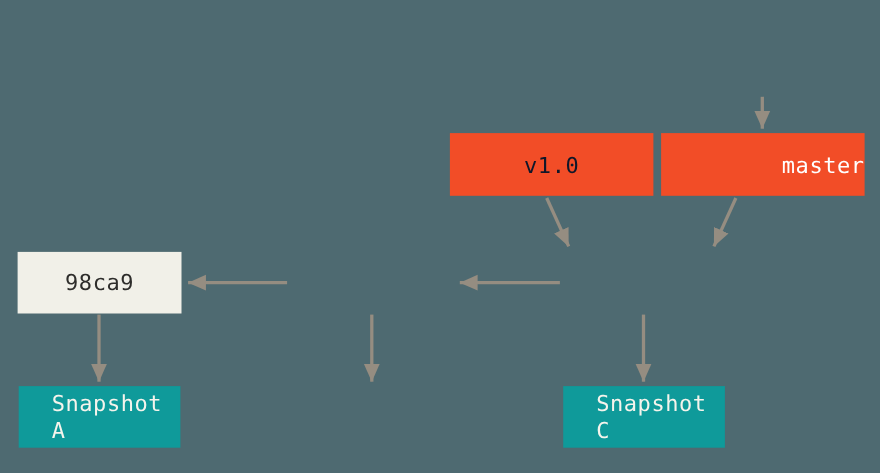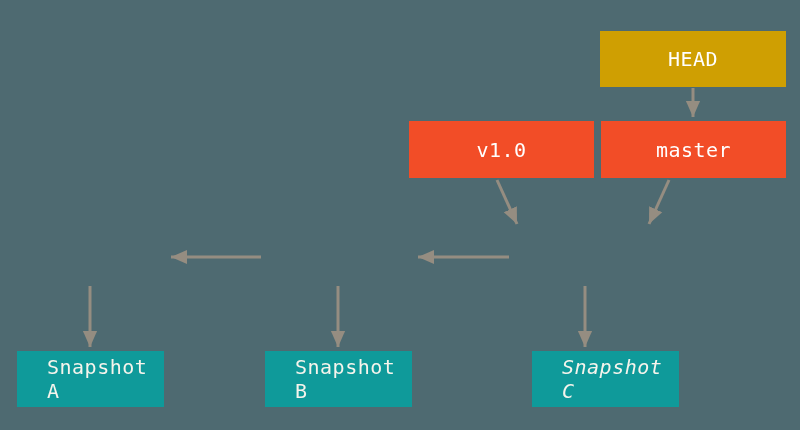--- a/index.html
+++ b/index.html
@@ -23,30 +23,30 @@
   .box {
     position: absolute;
     display: flex;
     align-items: center;
     justify-content: center;
     font-size: 20px;
     letter-spacing: 0.5px;
     box-sizing: border-box;
   }
   .head-box    { left: 600px; top: 31px;  width: 186px; height: 56px; background: #cf9f02; color: #ffffff; }
-  .branch-box  { left: 601px; top: 121px; width: 185px; height: 57px; background: #f24d27; color: #ffffff; }
-  .tag-box     { left: 409px; top: 121px; width: 185px; height: 57px; background: #f24d27; color: #ffffff; }
+  .branch-box  { left: 601px; top: 121px; width: 185px; height: 57px; background: #f24d27; color: #ffffff; justify-content: flex-end; }
+  .tag-box     { left: 409px; top: 121px; width: 185px; height: 57px; background: #f24d27; color: #0f172a; }
   .commit-box  { background: #f1f0e8; color: #2e2d2b; width: 149px; height: 56px; top: 229px; }
   #commit-98ca9 { left: 16px;  }
   #commit-34ac2 { left: 263px; }
   #commit-f30ab { left: 511px; }
   .snapshot-box { background: #0f9a9a; color: #f5f4ec; width: 147px; height: 56px; top: 351px; padding-left: 30px; }
   #snapshot-a { left: 17px;  }
   #snapshot-b { left: 265px; }
-  #snapshot-c { left: 532px; font-style: italic; }
+  #snapshot-c { left: 512px; }
   .edge {
     stroke: #958d81;
     stroke-width: 3;
     fill: none;
   }
 </style>
 </head>
 <body>
 
 <div id="canvas">
@@ -60,40 +60,37 @@
     <line class="edge" x1="693" y1="88" x2="693" y2="117" marker-end="url(#arrowhead)"></line>
     <line class="edge" x1="497" y1="180" x2="517" y2="224" marker-end="url(#arrowhead)"></line>
     <line class="edge" x1="669" y1="180" x2="649" y2="224" marker-end="url(#arrowhead)"></line>
     <line class="edge" x1="509" y1="257" x2="418" y2="257" marker-end="url(#arrowhead)"></line>
     <line class="edge" x1="261" y1="257" x2="171" y2="257" marker-end="url(#arrowhead)"></line>
     <line class="edge" x1="90" y1="286" x2="90" y2="347" marker-end="url(#arrowhead)"></line>
     <line class="edge" x1="338" y1="286" x2="338" y2="347" marker-end="url(#arrowhead)"></line>
     <line class="edge" x1="585" y1="286" x2="585" y2="347" marker-end="url(#arrowhead)"></line>
   </svg>
 
-  <div class="box head-box">
-    <span>HEAD</span>
-  </div>
 
   <div class="box tag-box">
     <span>v1.0</span>
   </div>
 
   <div class="box branch-box">
     <span>master</span>
   </div>
 
+  <div id="commit-98ca9" class="box commit-box">
+    <span>98ca9</span>
+  </div>
 
 
 
   <div id="snapshot-a" class="box snapshot-box">
     <span>Snapshot A</span>
   </div>
 
-  <div id="snapshot-b" class="box snapshot-box">
-    <span>Snapshot B</span>
-  </div>
 
   <div id="snapshot-c" class="box snapshot-box">
     <span>Snapshot C</span>
   </div>
 
 </div>
 
 </body></html>

